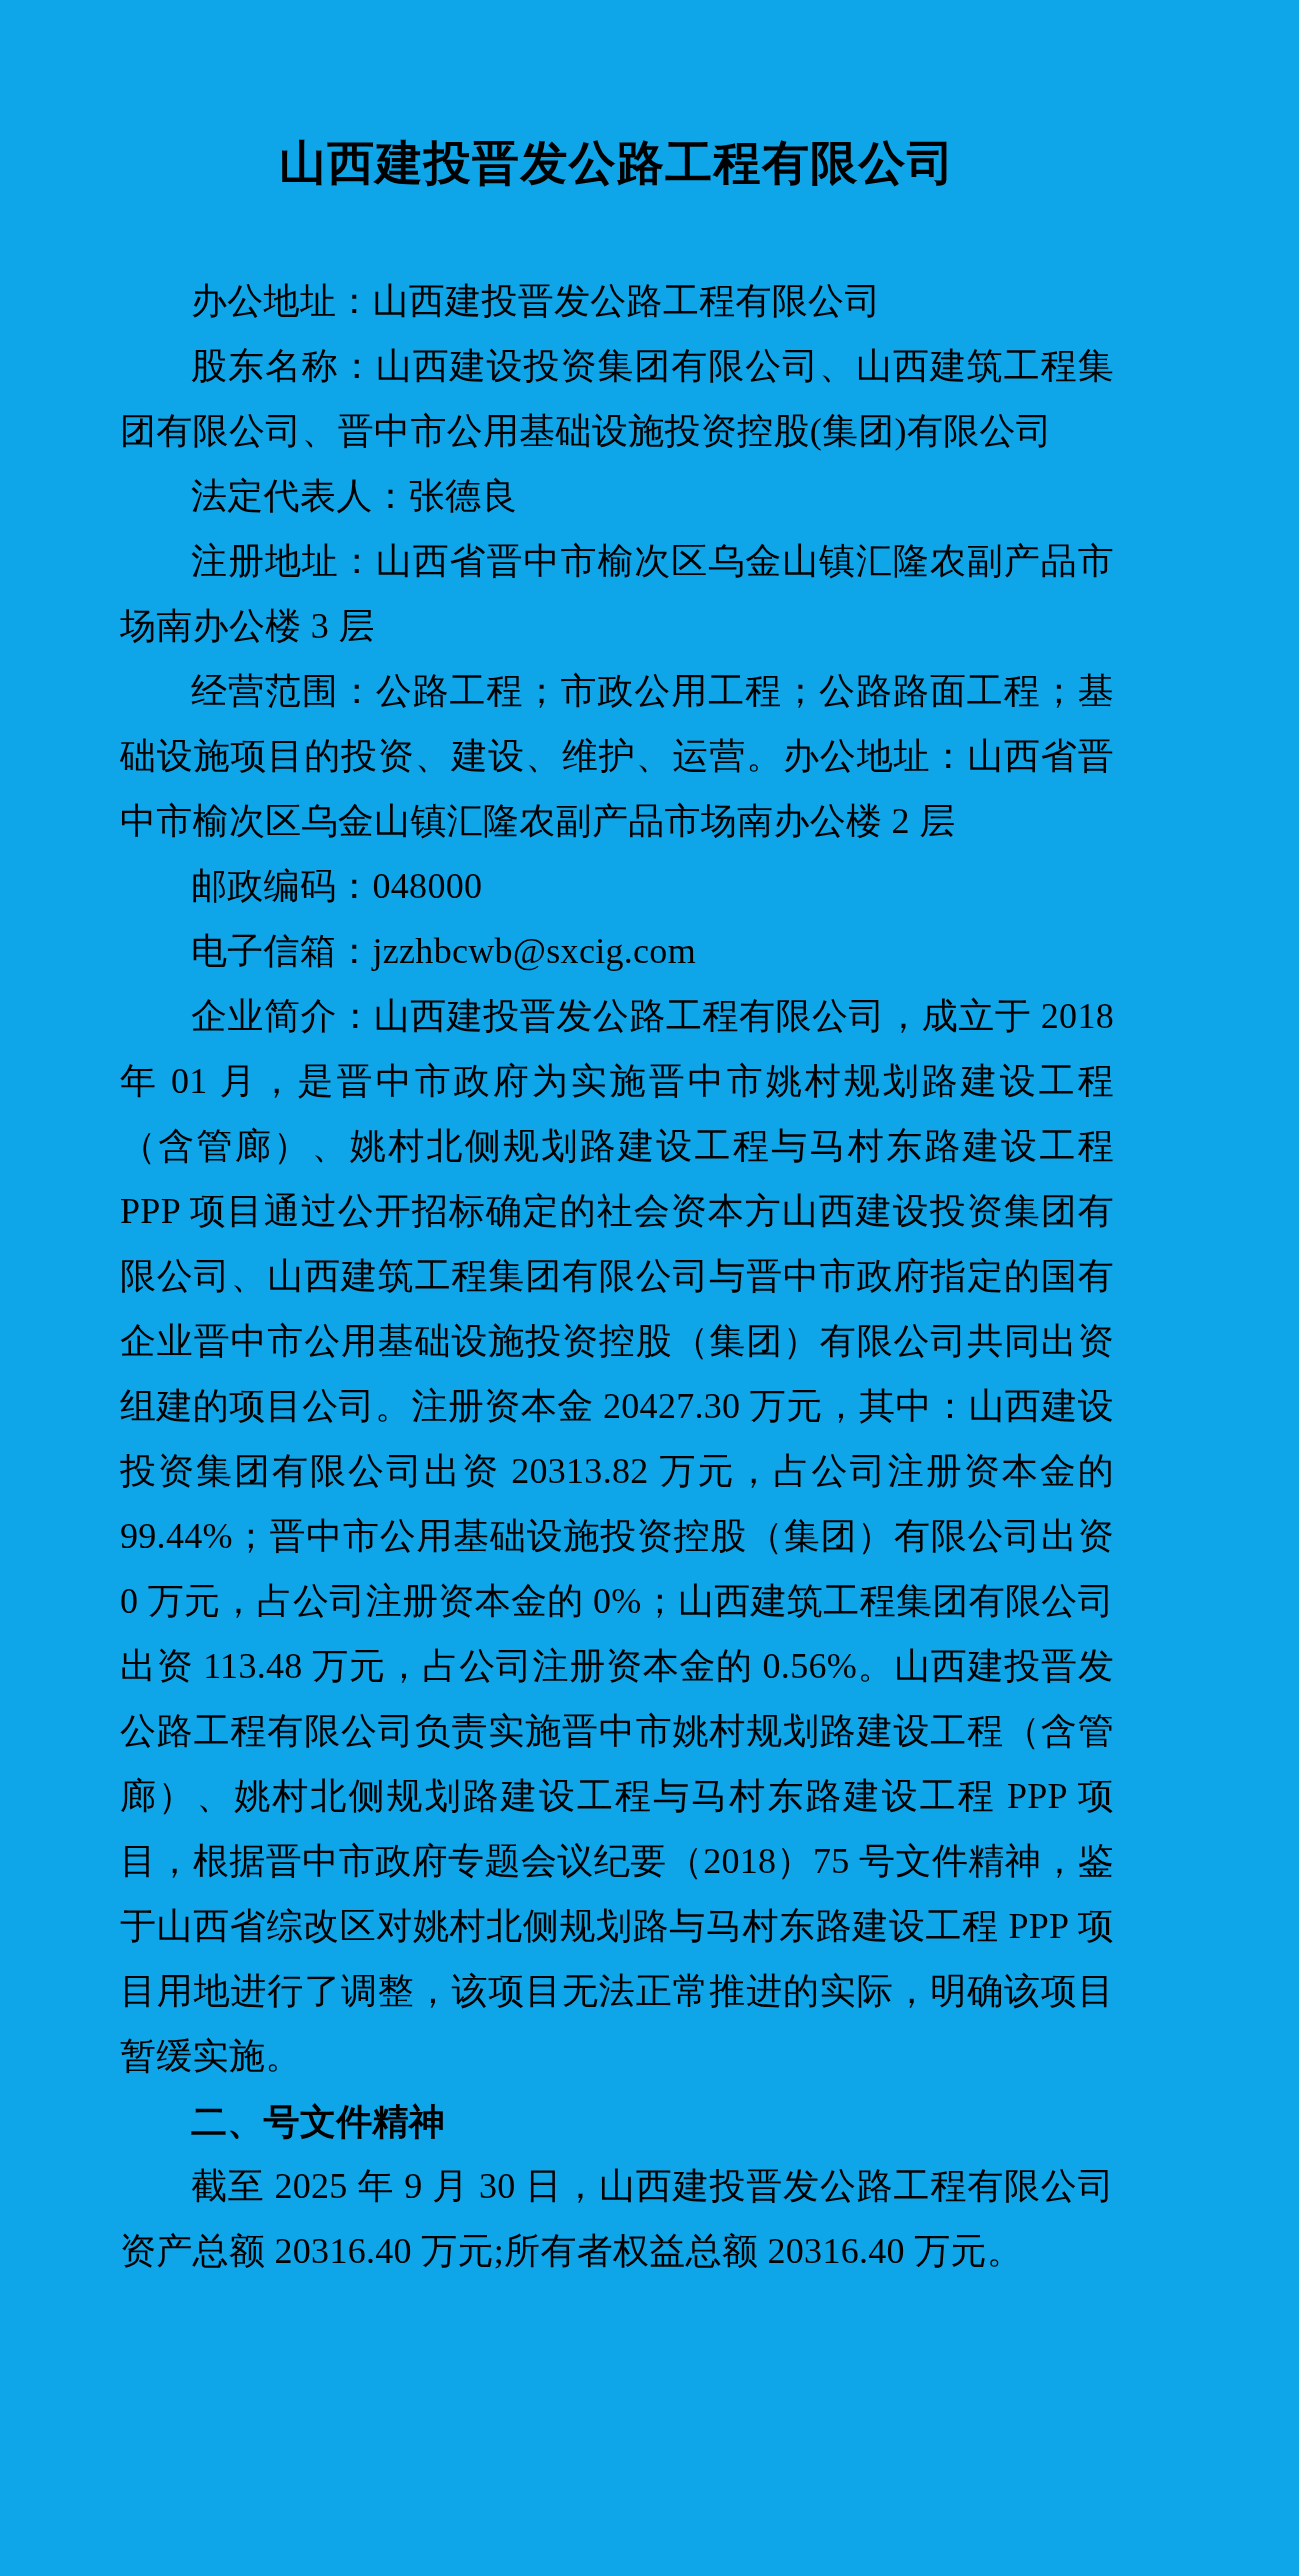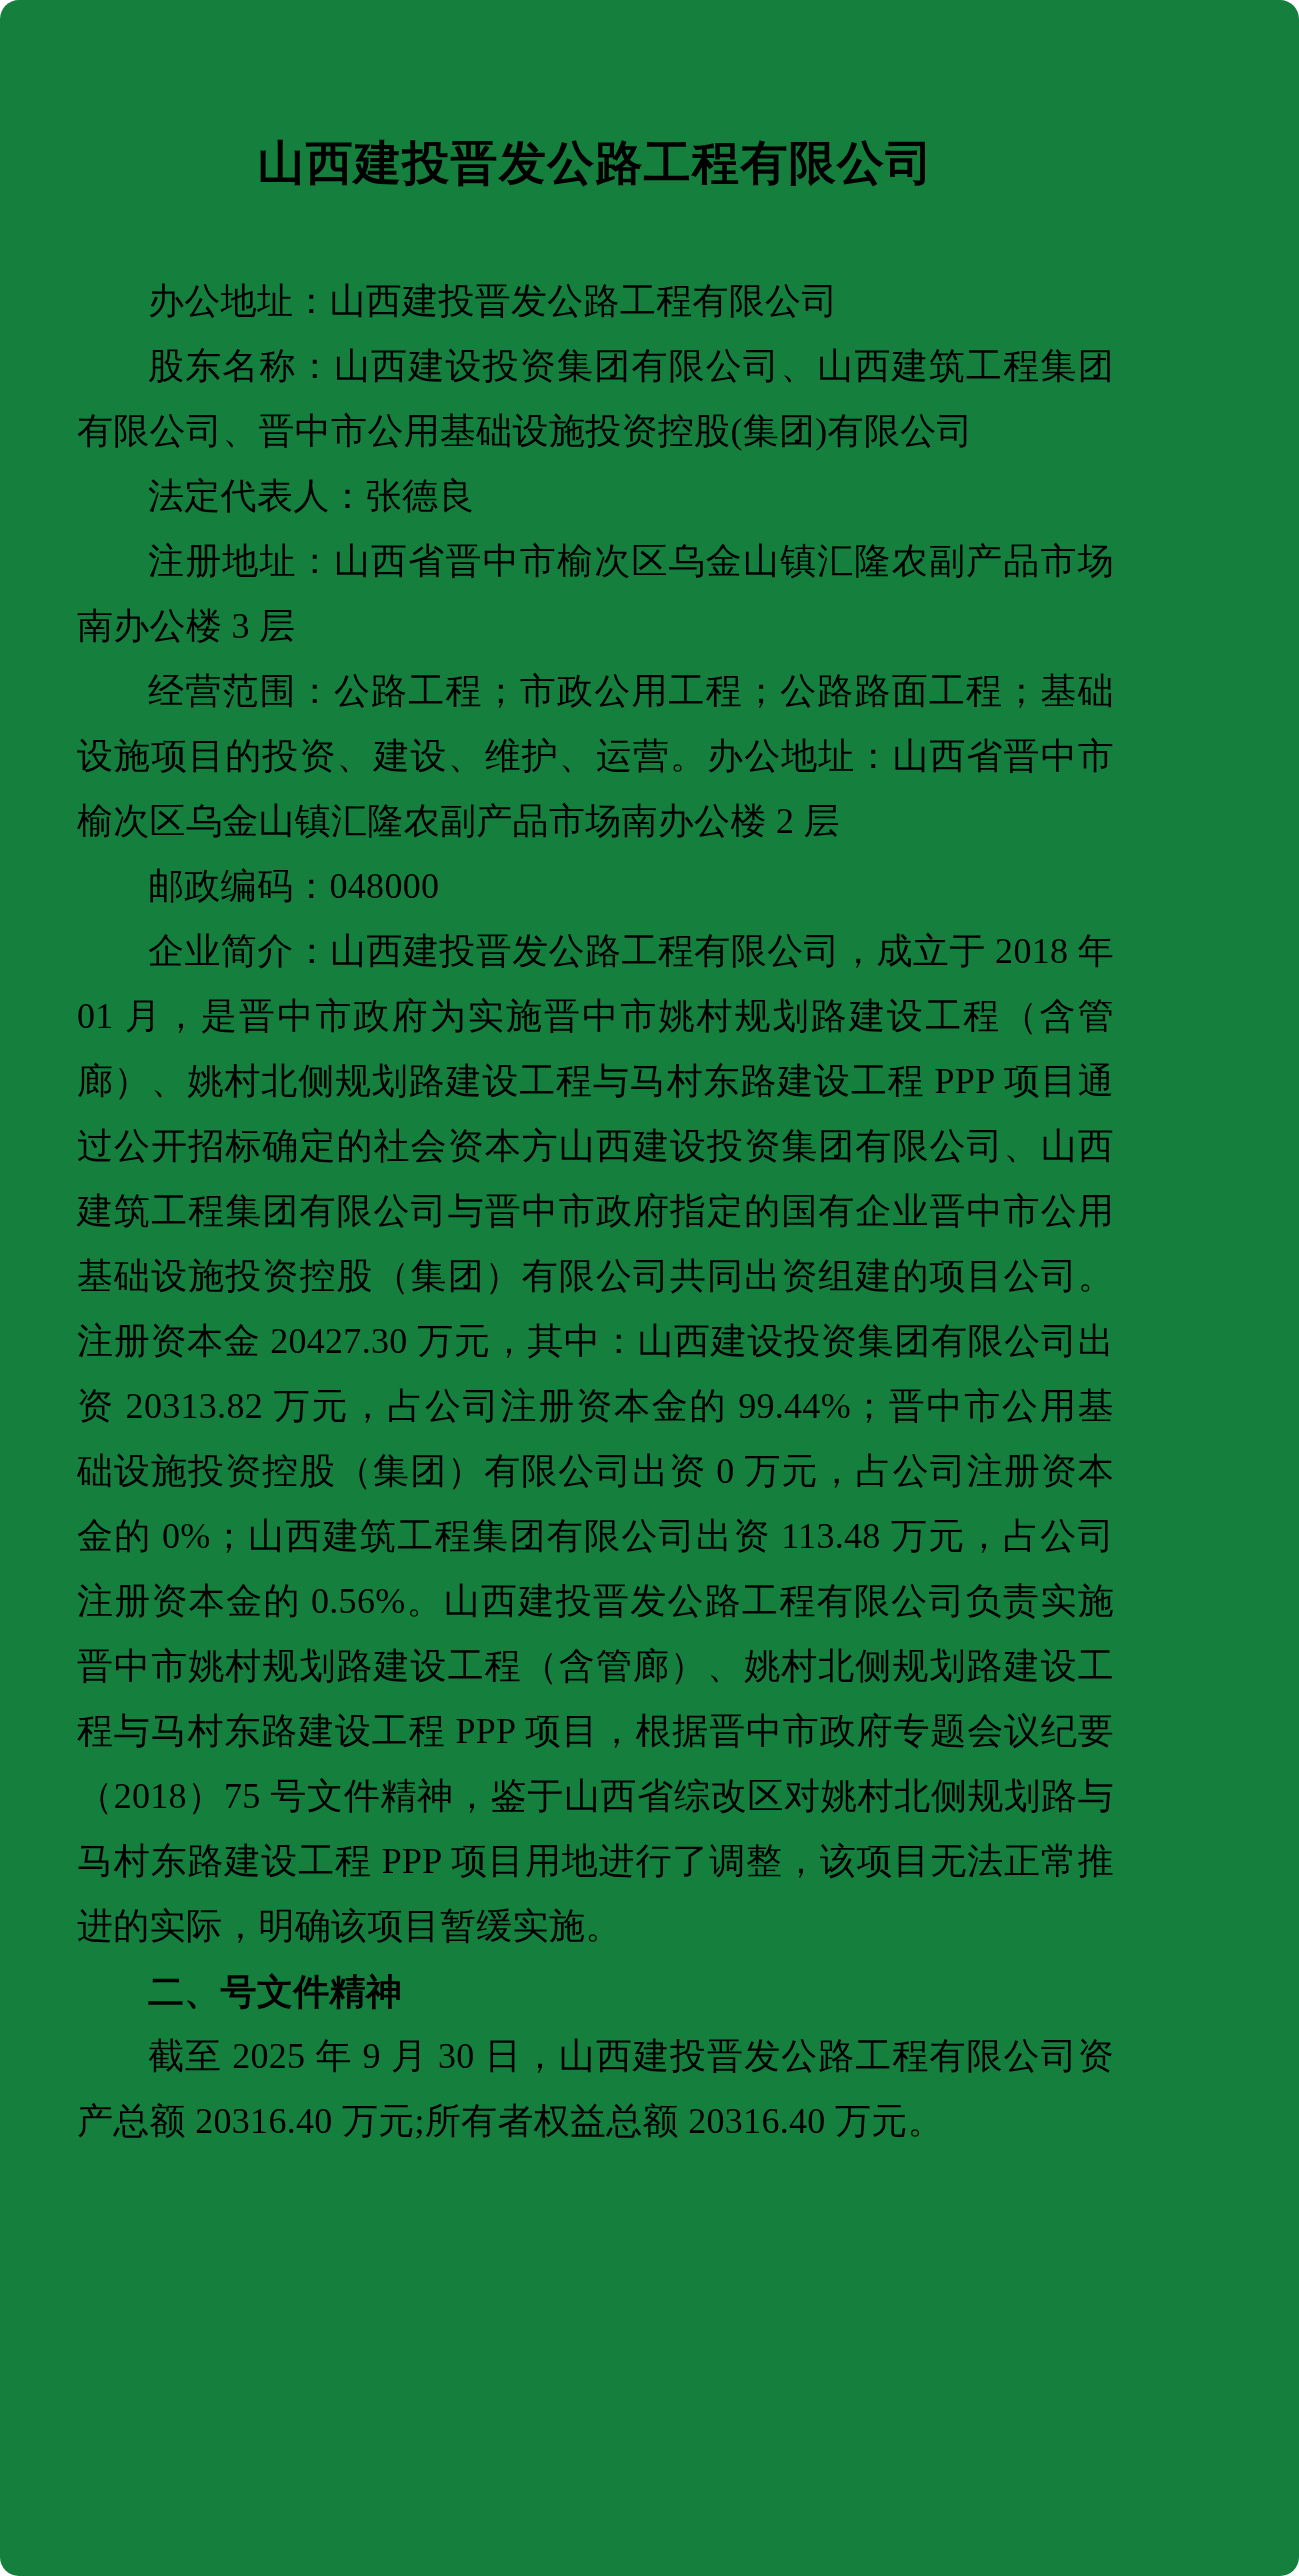--- a/index.html
+++ b/index.html
@@ -4,26 +4,25 @@
 <style>
   html, body {
     margin: 0;
     padding: 0;
     background: #ffffff;
   }
   .page {
     position: relative;
     width: 1299px;
     height: 2576px;
-    background: #15803d;
+    background: #0ea5e9;
     color: #000000;
     box-sizing: border-box;
-    padding: 132px 185px 0 77px;
+    padding: 132px 185px 0 120px;
     overflow: hidden;
-    border-radius: 19px;
   }
   .doc-title {
     margin: 0 0 75px 0;
     text-align: center;
     font-family: "Liberation Serif", serif;
     font-weight: 700;
     font-size: 47px;
     line-height: 62px;
     letter-spacing: 1.3px;
   }
@@ -70,20 +69,21 @@
     <p class="para">股东名称：山西建设投资集团有限公司、山西建筑工程集团有限公司、晋中市公用基础设施投资控股(集团)有限公司</p>
 
     <p class="para">法定代表人：张德良</p>
 
     <p class="para">注册地址：山西省晋中市榆次区乌金山镇汇隆农副产品市场南办公楼 3 层</p>
 
     <p class="para">经营范围：公路工程；市政公用工程；公路路面工程；基础设施项目的投资、建设、维护、运营。办公地址：山西省晋中市榆次区乌金山镇汇隆农副产品市场南办公楼 2 层</p>
 
     <p class="para">邮政编码：048000</p>
 
+    <p class="para">电子信箱：jzzhbcwb@sxcig.com</p>
 
     <p class="para">企业简介：山西建投晋发公路工程有限公司，成立于 2018 年 01 月，是晋中市政府为实施晋中市姚村规划路建设工程（含管廊）、姚村北侧规划路建设工程与马村东路建设工程 PPP 项目通过公开招标确定的社会资本方山西建设投资集团有限公司、山西建筑工程集团有限公司与晋中市政府指定的国有企业晋中市公用基础设施投资控股（集团）有限公司共同出资组建的项目公司。注册资本金 20427.30 万元，其中：山西建设投资集团有限公司出资 20313.82 万元，占公司注册资本金的 99.44%；晋中市公用基础设施投资控股（集团）有限公司出资 0 万元，占公司注册资本金的 0%；山西建筑工程集团有限公司出资 113.48 万元，占公司注册资本金的 0.56%。山西建投晋发公路工程有限公司负责实施晋中市姚村规划路建设工程（含管廊）、姚村北侧规划路建设工程与马村东路建设工程 PPP 项目，根据晋中市政府专题会议纪要（2018）75 号文件精神，鉴于山西省综改区对姚村北侧规划路与马村东路建设工程 PPP 项目用地进行了调整，该项目无法正常推进的实际，明确该项目暂缓实施。</p>
 
     <h2 class="sec-heading">二、号文件精神</h2>
 
     <p class="para">截至 2025 年 9 月 30 日，山西建投晋发公路工程有限公司资产总额 20316.40 万元;所有者权益总额 20316.40 万元。</p>
 
   </main>
 
 </div>

